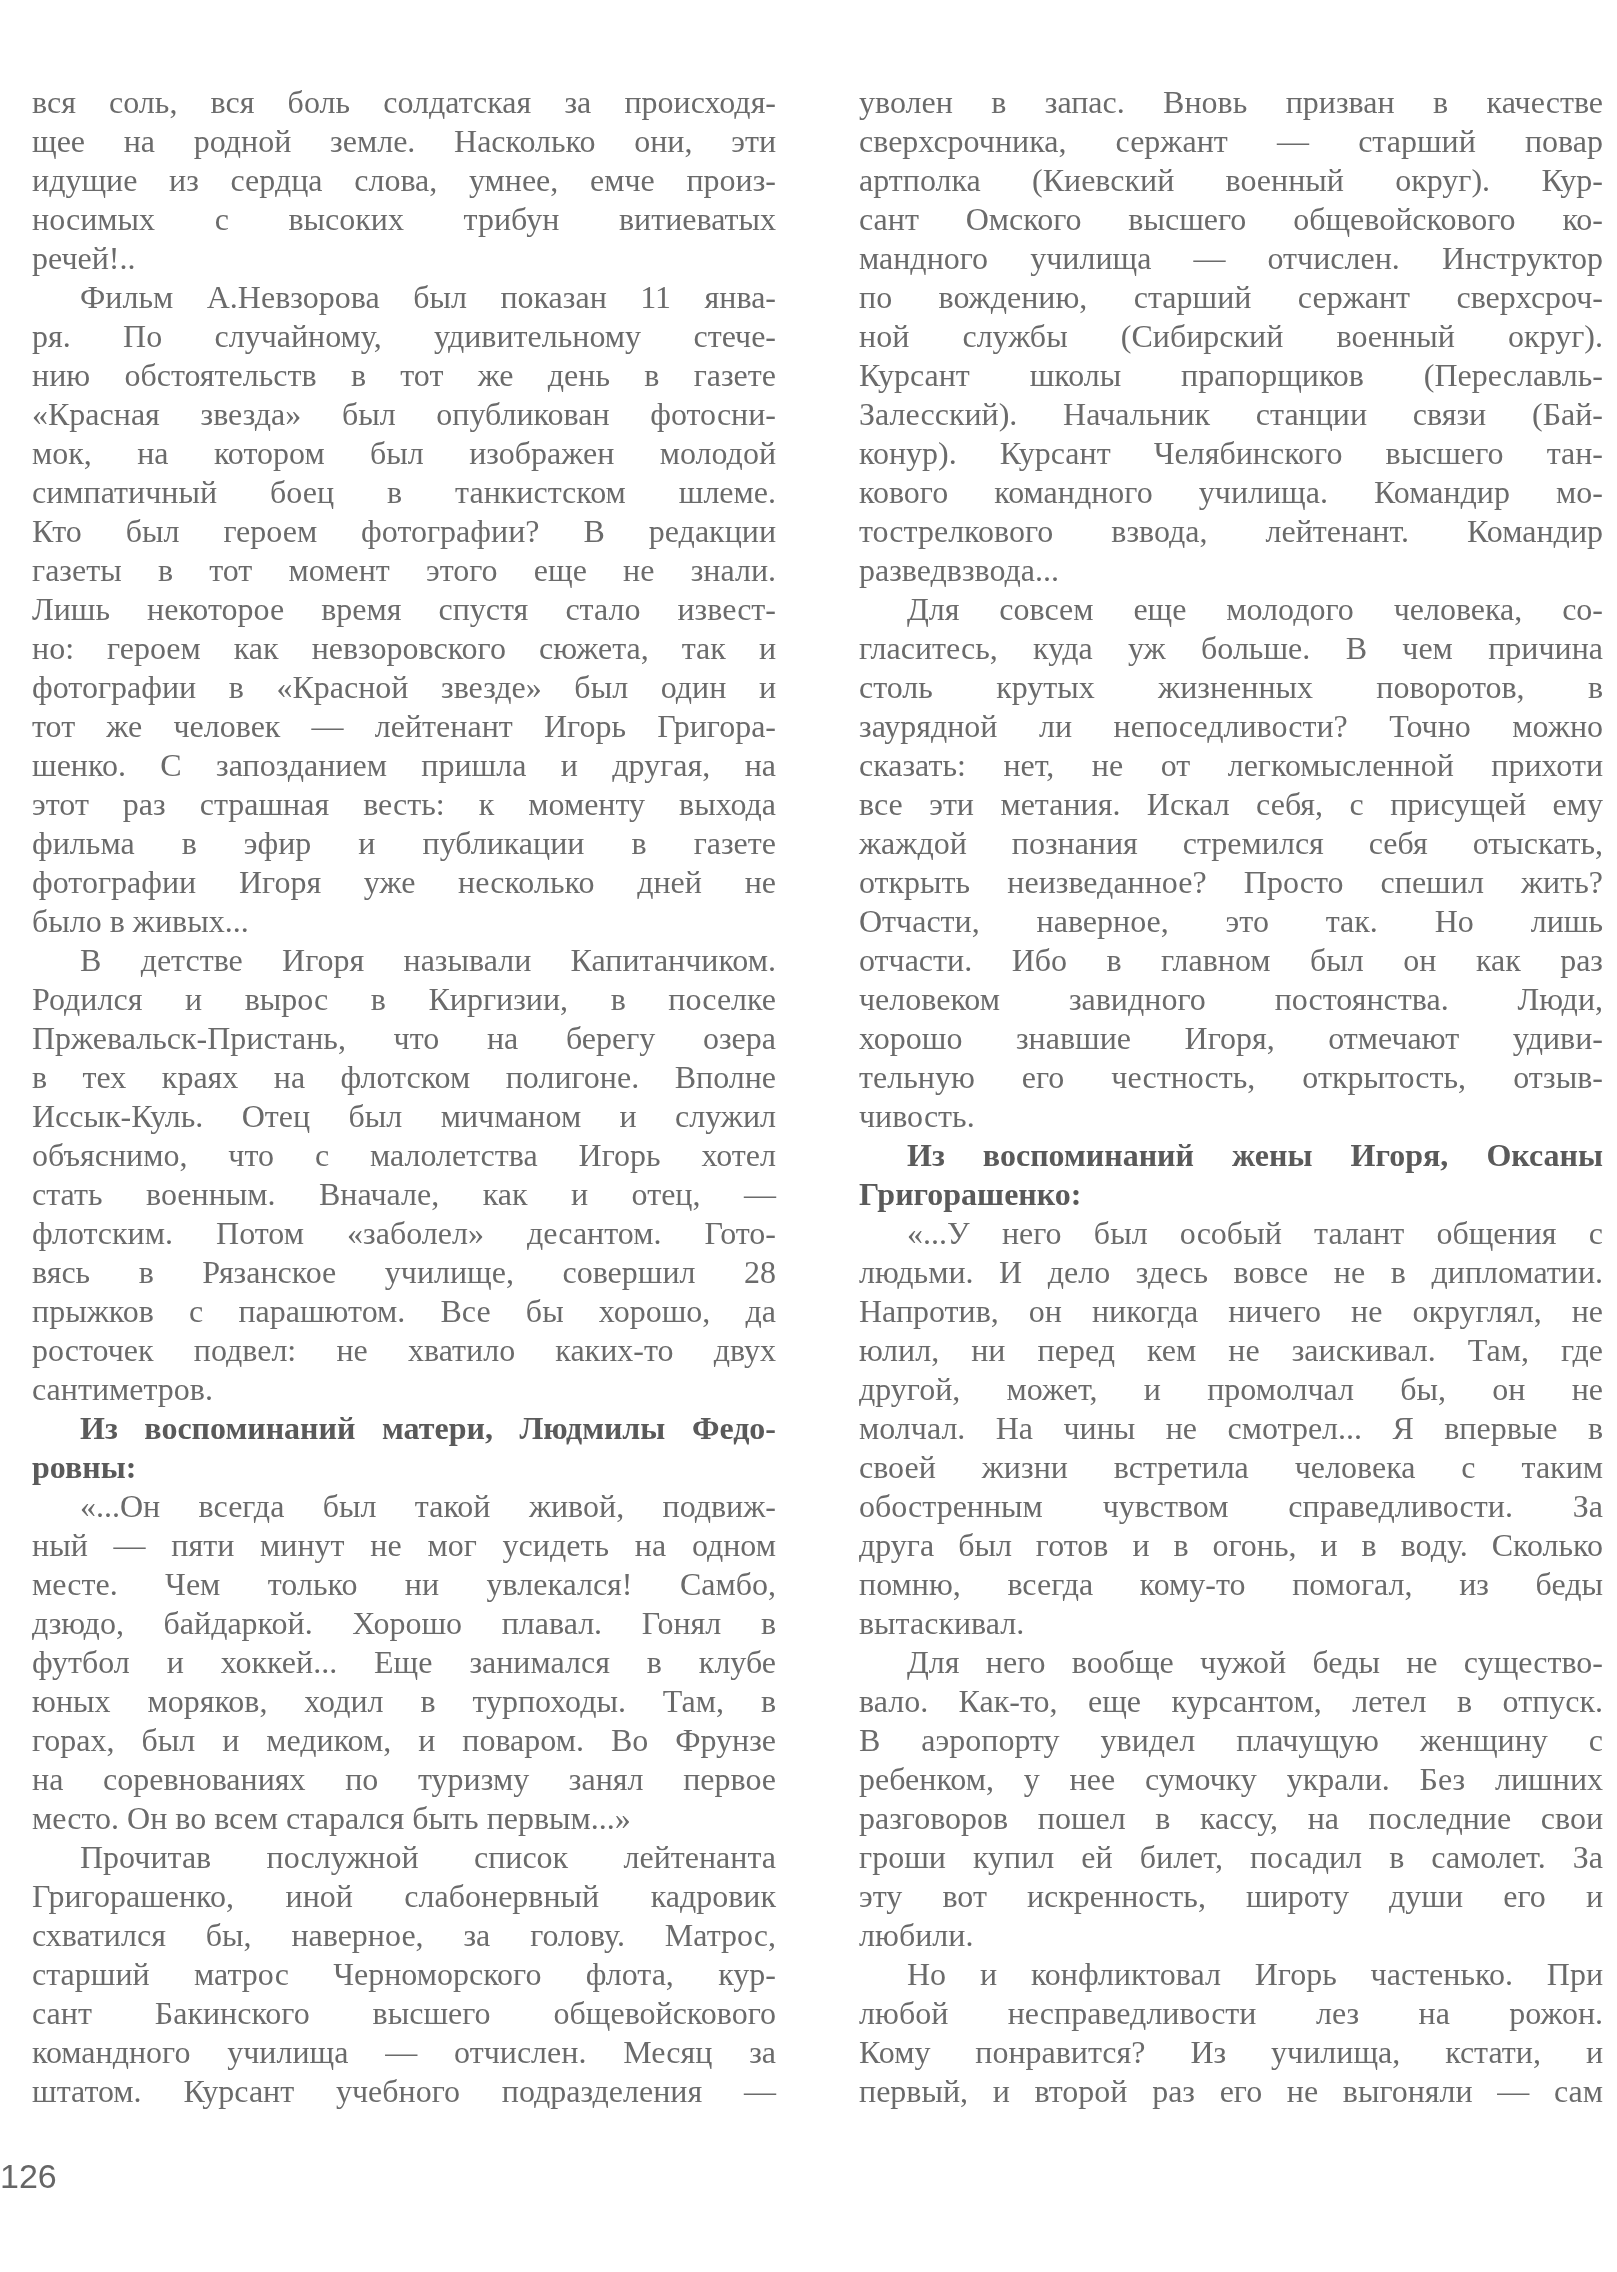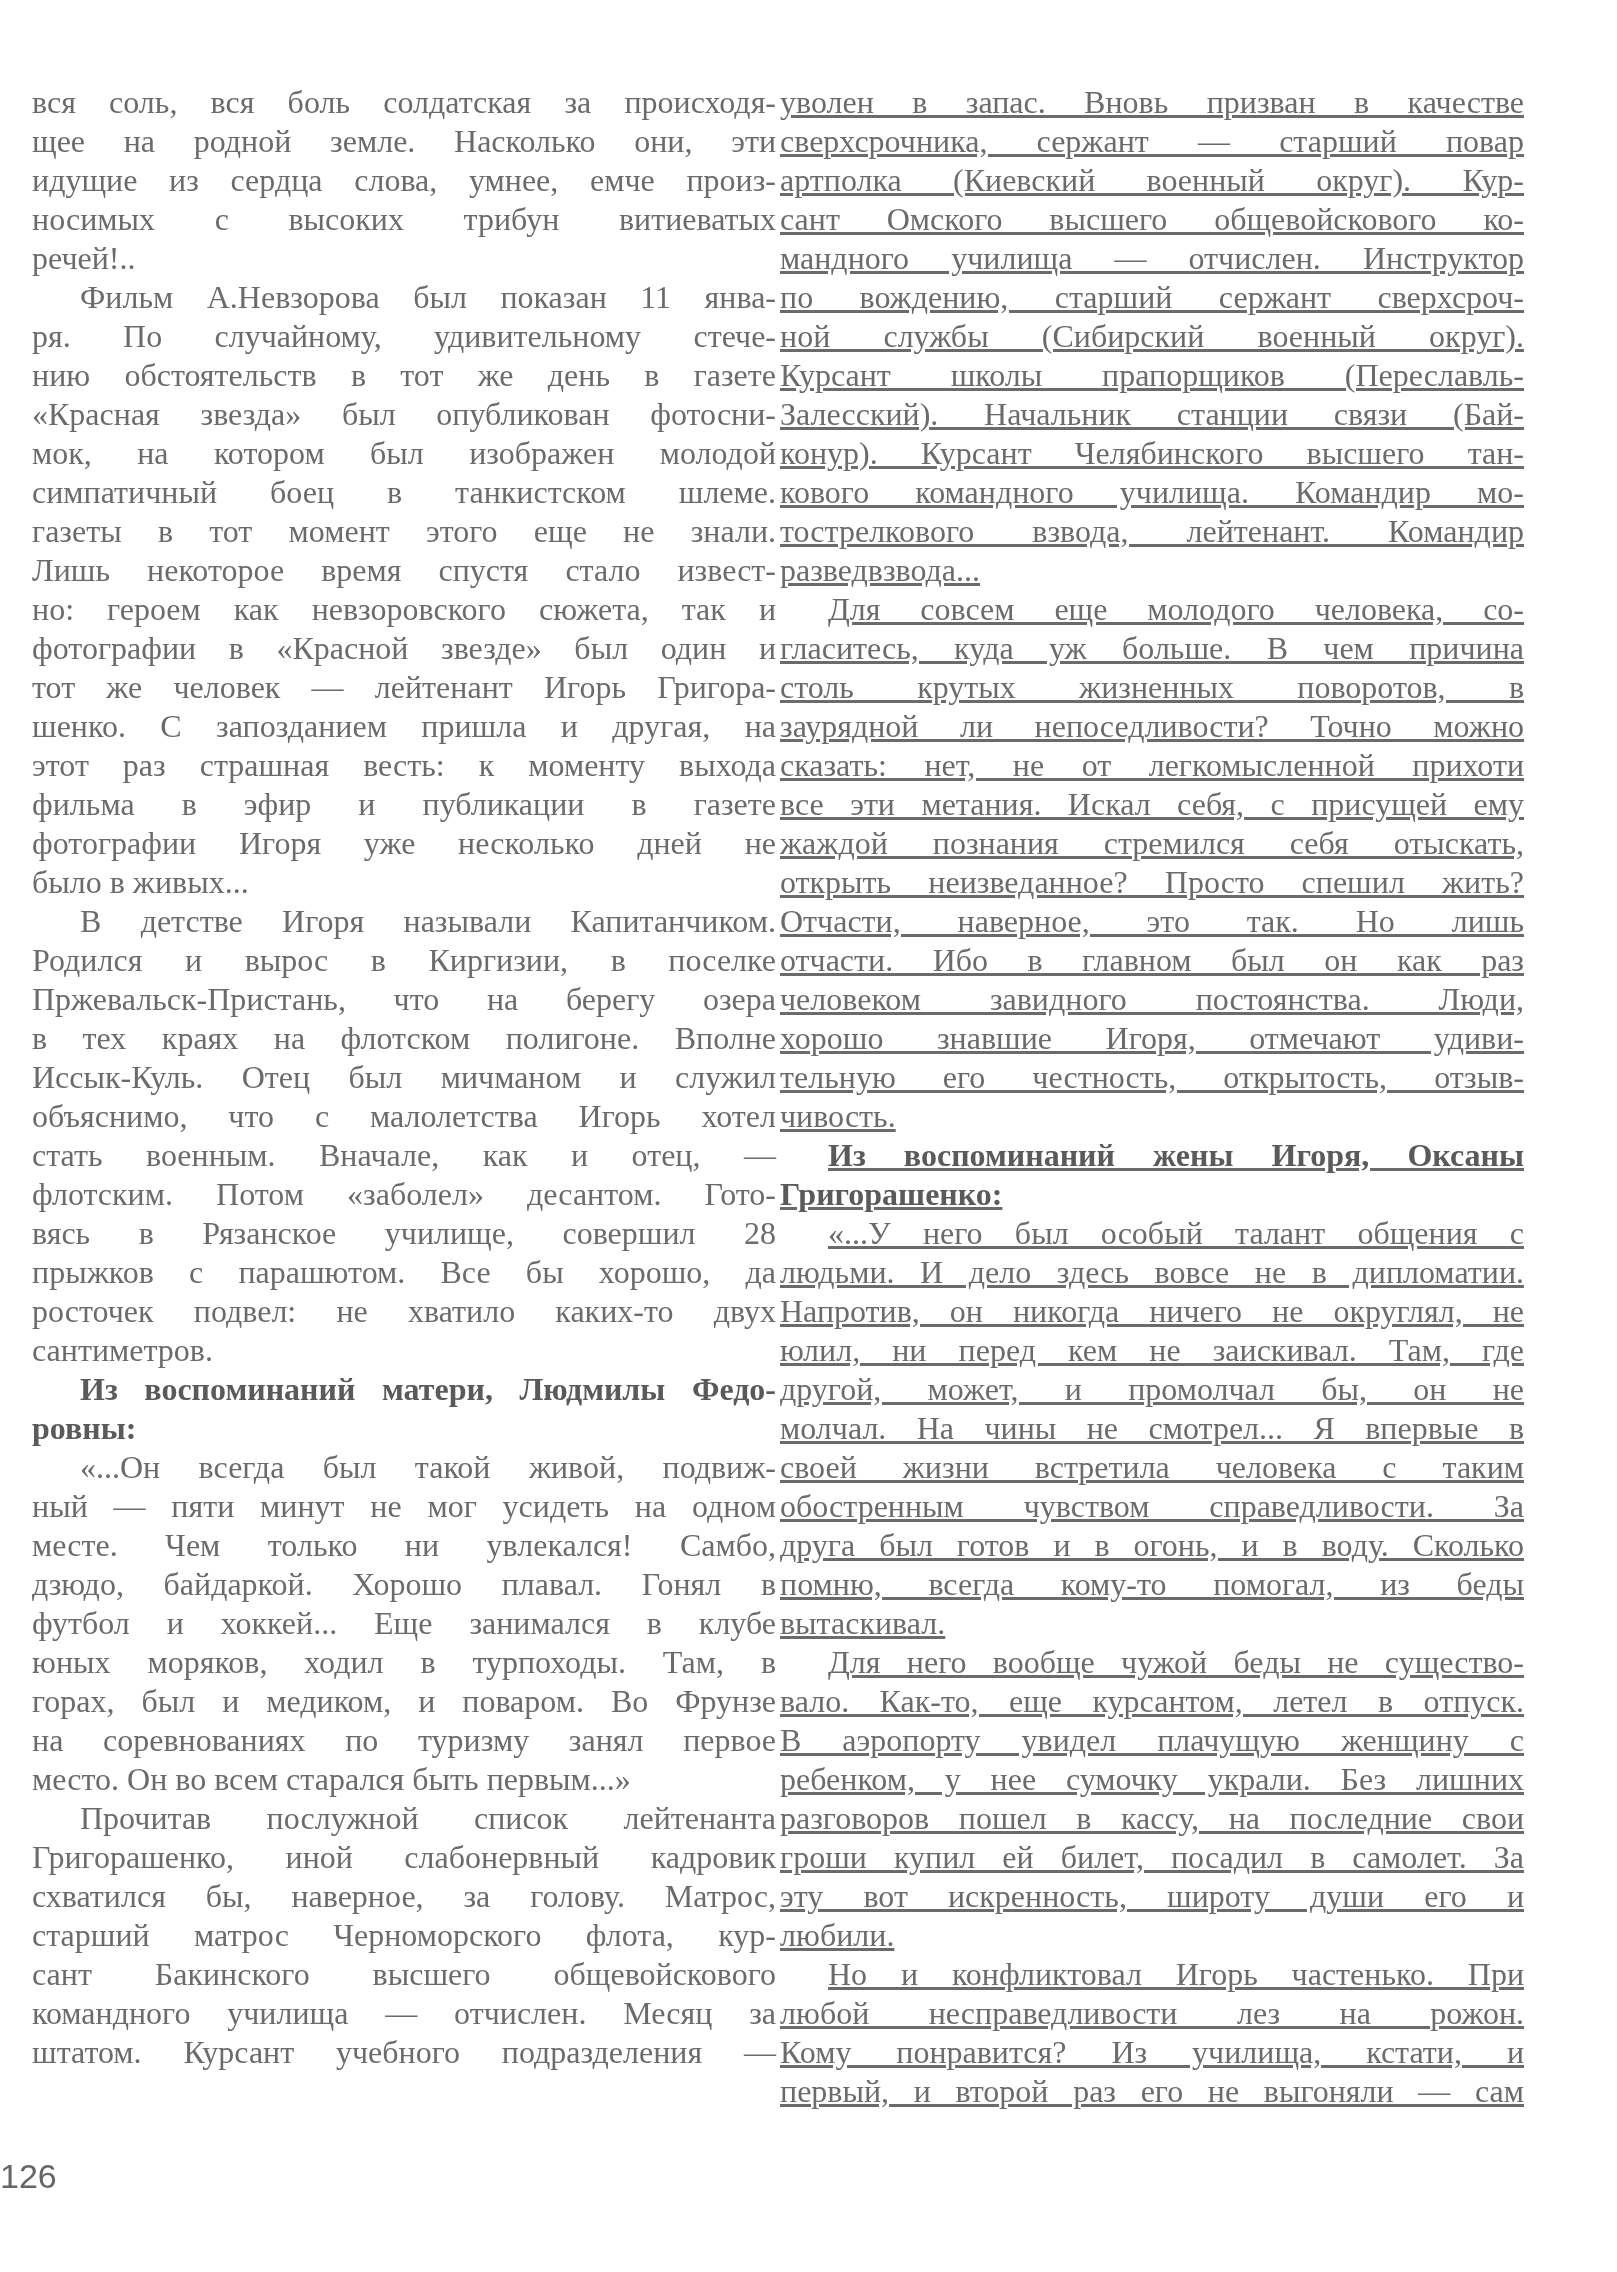--- a/index.html
+++ b/index.html
@@ -4,21 +4,21 @@
 <style>
   html, body { margin: 0; padding: 0; background: #ffffff; }
   body { width: 1618px; height: 2273px; position: relative; overflow: hidden; }
   .page { position: absolute; left: 0; top: 0; width: 1392px; height: 2273px; }
   .col {
     position: absolute; top: 83px; width: 744px;
     font-family: "Liberation Serif", serif;
     font-size: 32px; line-height: 39px; color: #6b6b6b;
   }
   #col-left { left: 32px; }
-  #col-right { left: 780px; text-decoration: underline; }
+  #col-right { left: 859px; }
   .ln { display: block; height: 39px; white-space: nowrap; text-align: justify; text-align-last: justify; }
   .ln.last { text-align-last: left; }
   .ln.ind { padding-left: 48px; }
   .ln.b { font-weight: bold; color: #5a5a5a; }
   .pagenum {
     position: absolute; left: 0; width: 1618px; top: 2157px; 
     font-family: "Liberation Sans", sans-serif; font-size: 34px; color: #666;
     font-stretch: condensed;
   }
 </style>
@@ -31,20 +31,21 @@
       <span class="ln">щее на родной земле. Насколько они, эти</span>
       <span class="ln">идущие из сердца слова, умнее, емче произ-</span>
       <span class="ln">носимых с высоких трибун витиеватых</span>
       <span class="ln last">речей!..</span>
       <span class="ln ind">Фильм А.Невзорова был показан 11 янва-</span>
       <span class="ln">ря. По случайному, удивительному стече-</span>
       <span class="ln">нию обстоятельств в тот же день в газете</span>
       <span class="ln">«Красная звезда» был опубликован фотосни-</span>
       <span class="ln">мок, на котором был изображен молодой</span>
       <span class="ln">симпатичный боец в танкистском шлеме.</span>
+      <span class="ln">Кто был героем фотографии? В редакции</span>
       <span class="ln">газеты в тот момент этого еще не знали.</span>
       <span class="ln">Лишь некоторое время спустя стало извест-</span>
       <span class="ln">но: героем как невзоровского сюжета, так и</span>
       <span class="ln">фотографии в «Красной звезде» был один и</span>
       <span class="ln">тот же человек — лейтенант Игорь Григора-</span>
       <span class="ln">шенко. С запозданием пришла и другая, на</span>
       <span class="ln">этот раз страшная весть: к моменту выхода</span>
       <span class="ln">фильма в эфир и публикации в газете</span>
       <span class="ln">фотографии Игоря уже несколько дней не</span>
       <span class="ln last">было в живых...</span>

